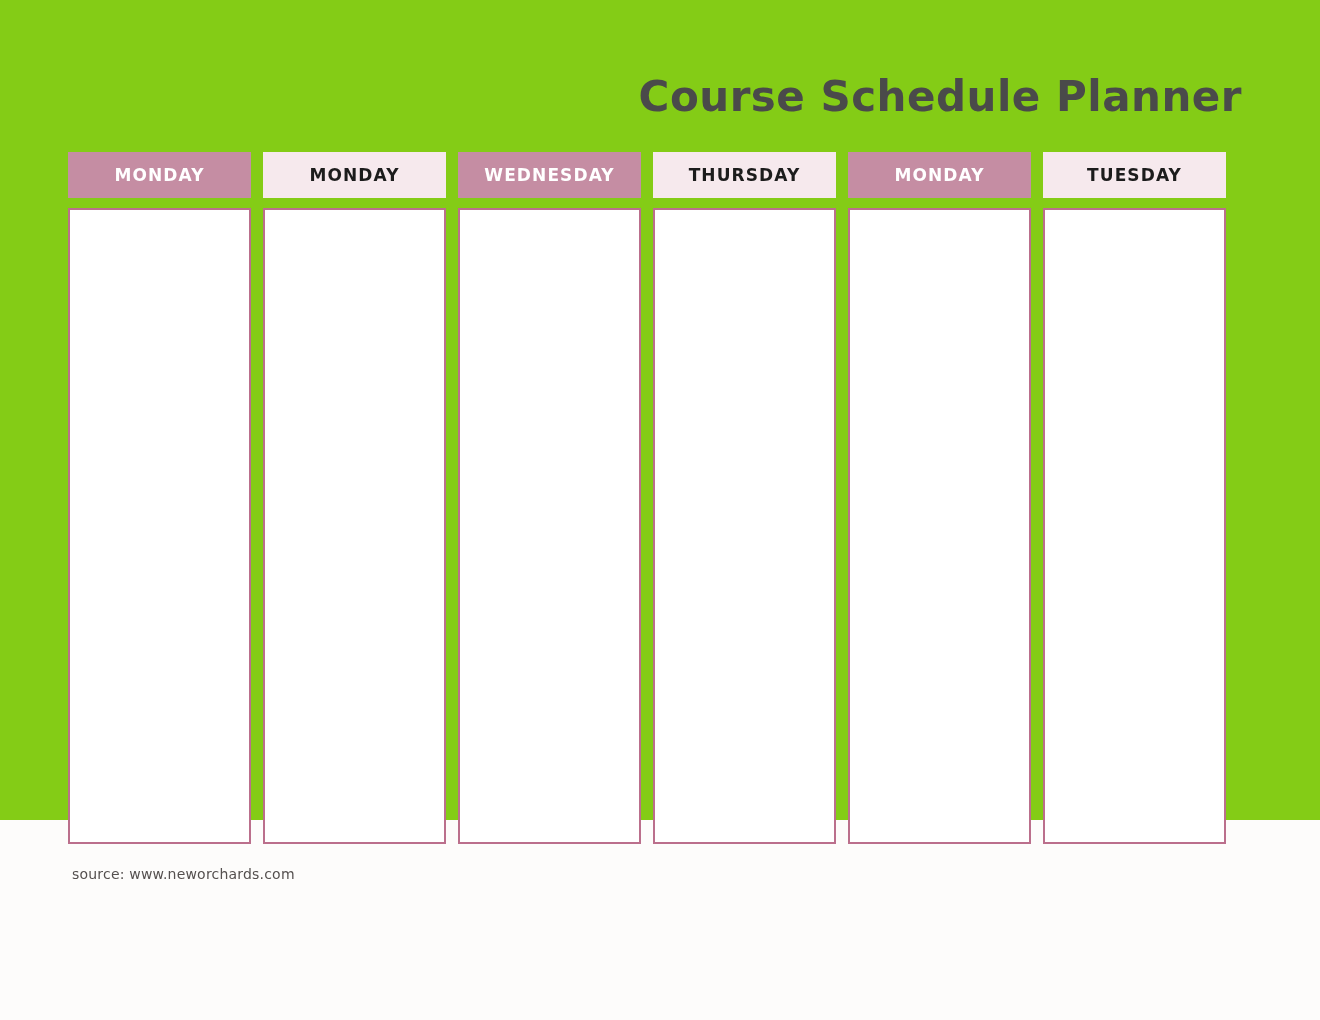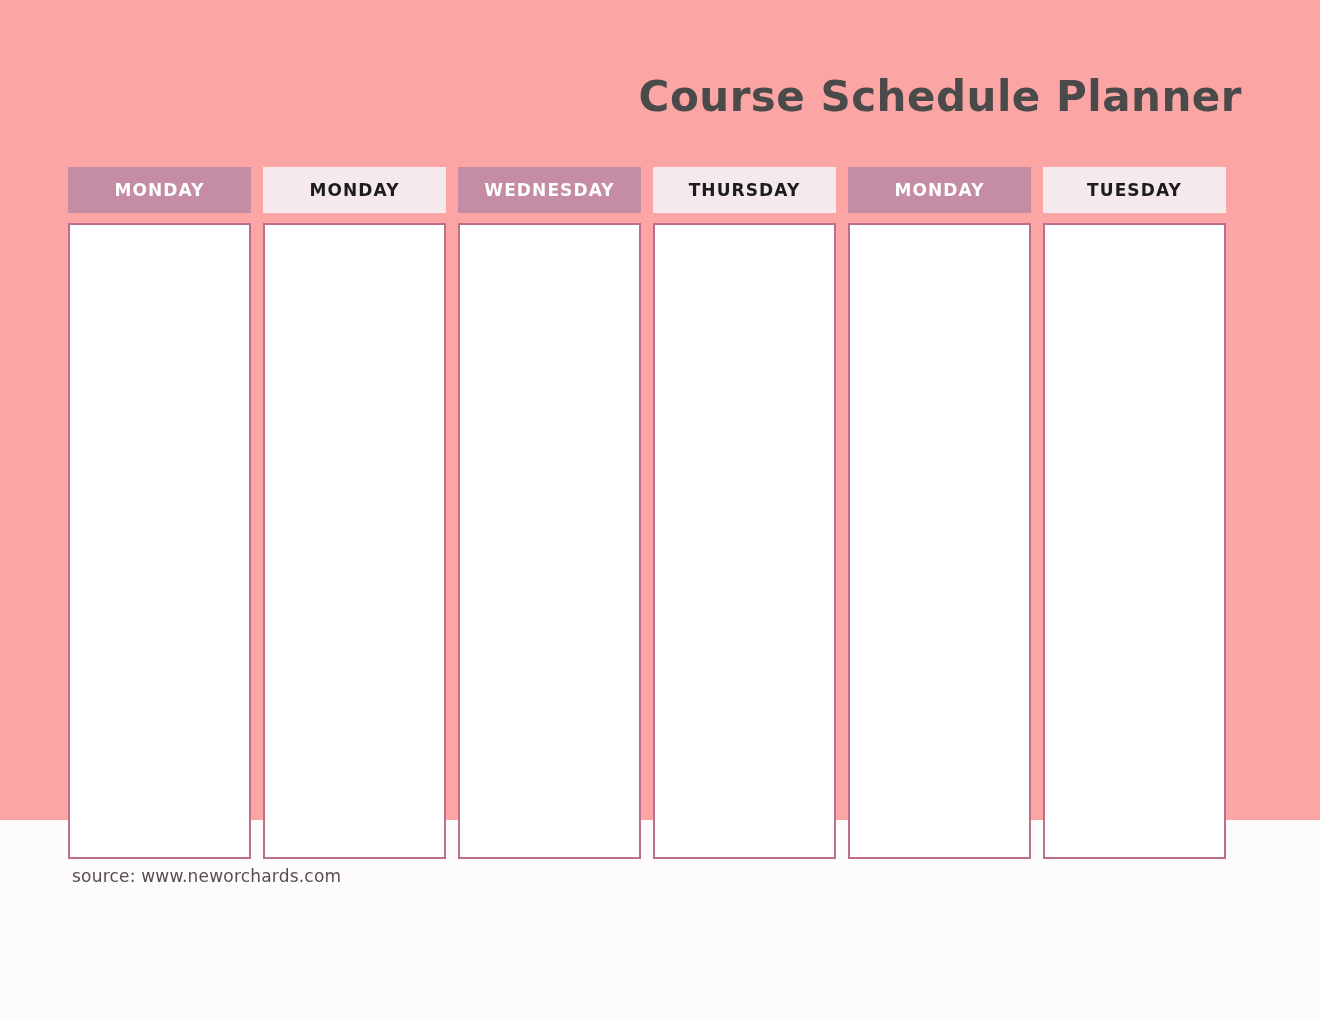--- a/index.html
+++ b/index.html
@@ -12,21 +12,21 @@
     background: #fdfcfb;
     font-family: "DejaVu Sans", sans-serif;
     overflow: hidden;
     position: relative;
   }
   .page {
     position: absolute;
     left: 0; top: 0;
     width: 1320px;
     height: 820px;
-    background: #fca5a5;
+    background: #84cc16;
   }
   .title {
     position: absolute;
     right: 78px;
     top: 72px;
     font-family: "DejaVu Sans", sans-serif;
     font-size: 42px;
     font-weight: bold;
     color: #4a4a4a;
     letter-spacing: 0.5px;
@@ -37,21 +37,20 @@
     left: 68px;
     top: 152px;
     width: 1182px;
     display: flex;
     gap: 12px;
   }
   .col {
     width: 183px;
     display: flex;
     flex-direction: column;
-    margin-top: 15px;
   }
   .day-header {
     height: 46px;
     display: flex;
     align-items: center;
     justify-content: center;
     font-size: 17px;
     font-weight: bold;
     letter-spacing: 1.1px;
   }
@@ -68,21 +67,21 @@
     height: 636px;
     background: #ffffff;
     border: 2px solid #bb6f8c;
     box-sizing: border-box;
   }
   .source {
     position: absolute;
     left: 72px;
     top: 866px;
     font-family: "DejaVu Sans", sans-serif;
-    font-size: 17px;
+    font-size: 14px;
     color: #55504f;
     letter-spacing: 0.2px;
   }
 </style>
 </head>
 <body>
 
 <div class="page">
 
   <div class="title">Course Schedule Planner</div>

